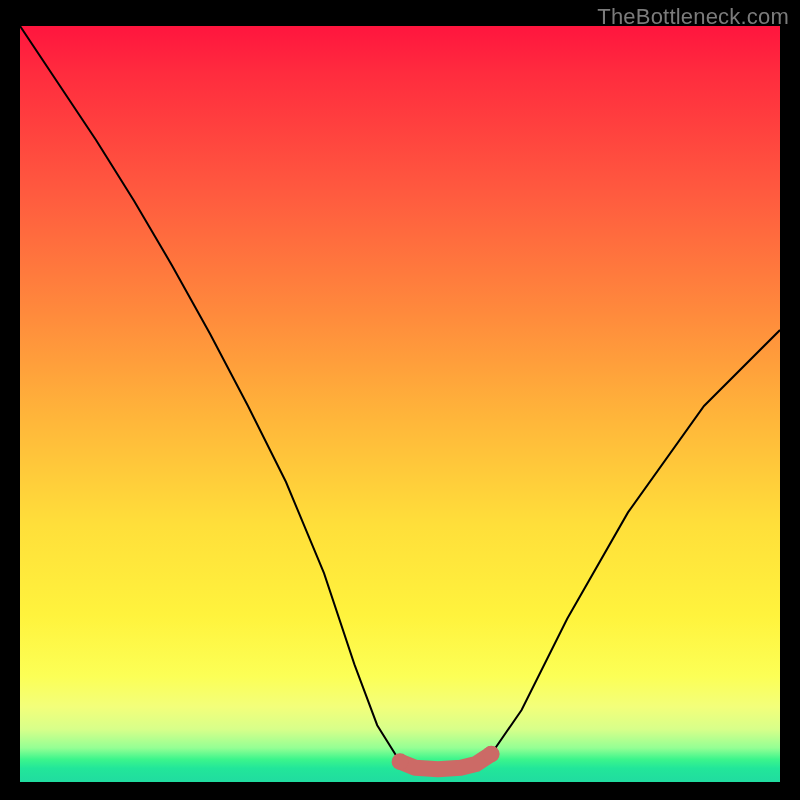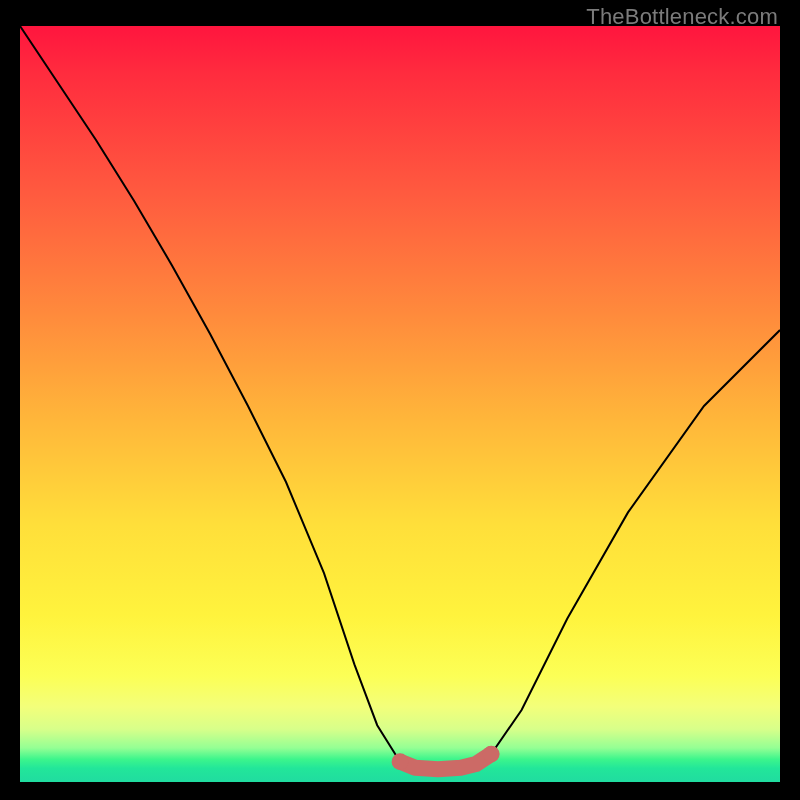--- a/index.html
+++ b/index.html
@@ -46,21 +46,21 @@
       #20dca0 100%
     );
   }
   .curve {
     position: absolute;
     inset: 0;
   }
   .watermark {
     position: absolute;
     top: 4px;
-    right: 22px;
+    right: 11px;
     color: #7b7b7b;
     font-size: 22px;
     font-weight: 500;
     letter-spacing: 0.2px;
   }
 </style>
 </head>
 <body>
 
 <div class="frame">

